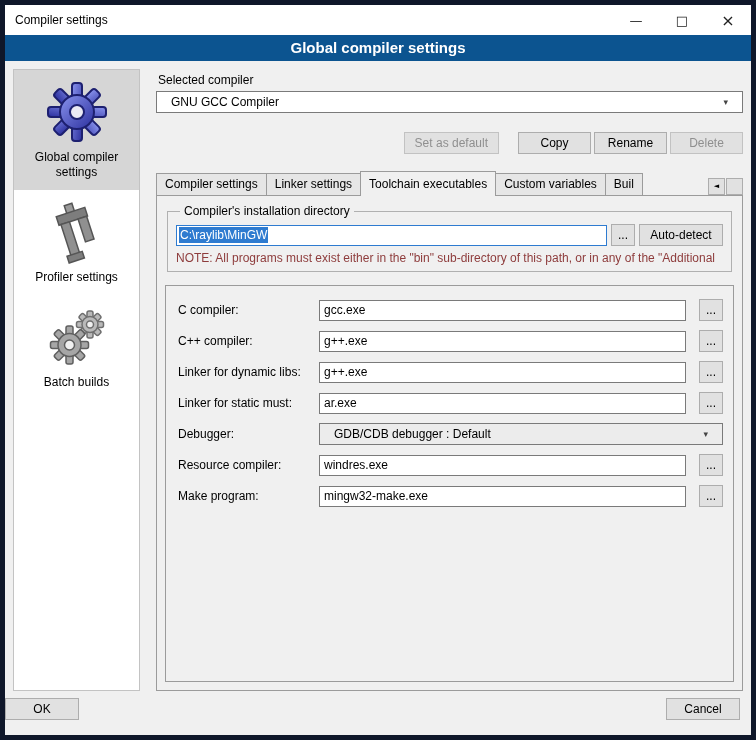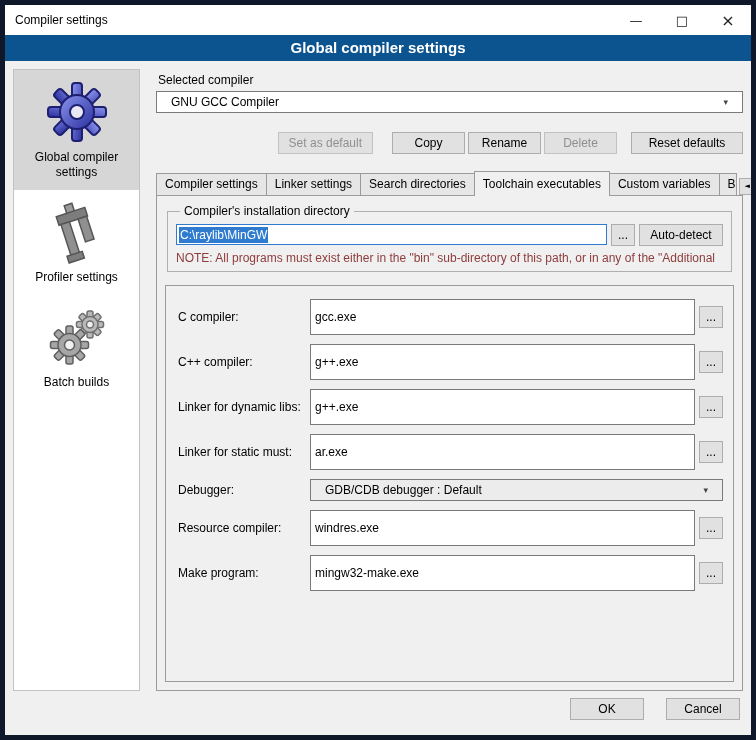--- a/index.html
+++ b/index.html
@@ -100,49 +100,49 @@
     flex: 1; border: 1px solid #9b9b9b; background: #f0f0f0;
     padding: 8px 8px 8px 8px; display: flex; flex-direction: column; min-height: 0;
     position: relative; z-index: 1;
   }
 
   fieldset.groupbox {
     border: 1px solid #b0b0b0; padding: 4px 8px 6px 8px; margin: 0 2px;
   }
   fieldset.groupbox legend { font-size: 12px; padding: 0 4px; margin-left: 4px; }
 
-  .dir-row { display: flex; gap: 4px; margin-top: 2px; }
+  .dir-row { display: flex; gap: 4px; align-items: center; margin-top: 2px; }
   .dir-input {
     flex: 1; height: 21px; border: 1px solid #2e7bd0; background: #fff;
     display: flex; align-items: center; padding: 0 2px; font-size: 12px; overflow: hidden;
     cursor: text;
   }
   .dir-input .sel { background: #2e7bd0; color: #fff; padding: 1px 1px; white-space: nowrap; }
   .browse-btn { width: 24px; flex: none; padding: 0; }
   .autodetect-btn { flex: none; min-width: 84px; }
 
   .note { margin-top: 5px; font-size: 12px; color: #8e3c3c; white-space: nowrap; overflow: hidden; }
 
   .subtabbar { display: flex; align-items: flex-end; margin-top: 13px; padding-left: 2px; }
   .subpanel {
     flex: 1; border: 1px solid #9b9b9b; background: #f0f0f0;
     padding: 13px 10px 10px 12px; display: flex; flex-direction: column; gap: 9px; min-height: 0;
   }
 
-  .form-row { display: flex; align-items: center; gap: 4px; }
+  .form-row { display: flex; align-items: center; gap: 13px; }
   .form-row .f-label { width: 128px; flex: none; font-size: 12px; }
   .text-input {
-    flex: 1; height: 36px; border: 1px solid #7a7a7a; background: #fff;
+    flex: 1; height: 21px; border: 1px solid #7a7a7a; background: #fff;
     font-size: 12px; font-family: inherit; padding: 0 4px; min-width: 0;
   }
   .form-row .combo { flex: 1; }
 
   
-  .footer { flex: none; height: 44px; display: flex; justify-content: flex-end;
-    align-items: center; gap: 22px; padding: 0 11px 8px 15px; }
+  .footer { flex: none; height: 44px; display: flex; justify-content: space-between;
+    align-items: center; gap: 22px; padding: 0 11px 8px 0; }
   .footer .btn { min-width: 74px; }
 </style>
 </head>
 <body>
 
 <div class="window">
 
   <div class="titlebar">
     <span class="title">Compiler settings</span>
     <button class="win-btn">
@@ -226,27 +226,25 @@
         <span>GNU GCC Compiler</span>
         <span class="arrow">▾</span>
       </div>
 
       <div class="btn-row">
         <span class="spacer"></span>
         <button class="btn disabled btn-setdef" disabled="">Set as default</button>
         <button class="btn btn-copy">Copy</button>
         <button class="btn btn-rename">Rename</button>
         <button class="btn disabled btn-delete" disabled="">Delete</button>
-        <button class="btn btn-reset">Reset defaults</button>
       </div>
 
       <div class="tabbar">
         <div class="tab">Compiler settings</div>
         <div class="tab">Linker settings</div>
-        <div class="tab">Search directories</div>
         <div class="tab active">Toolchain executables</div>
         <div class="tab">Custom variables</div>
         <div class="tab truncated">Buil</div>
         <div class="tab-arrows">
           <div class="arrow-btn">
               <span>◄</span>
             </div>
           <div class="arrow-btn"></div>
         </div>
       </div>

